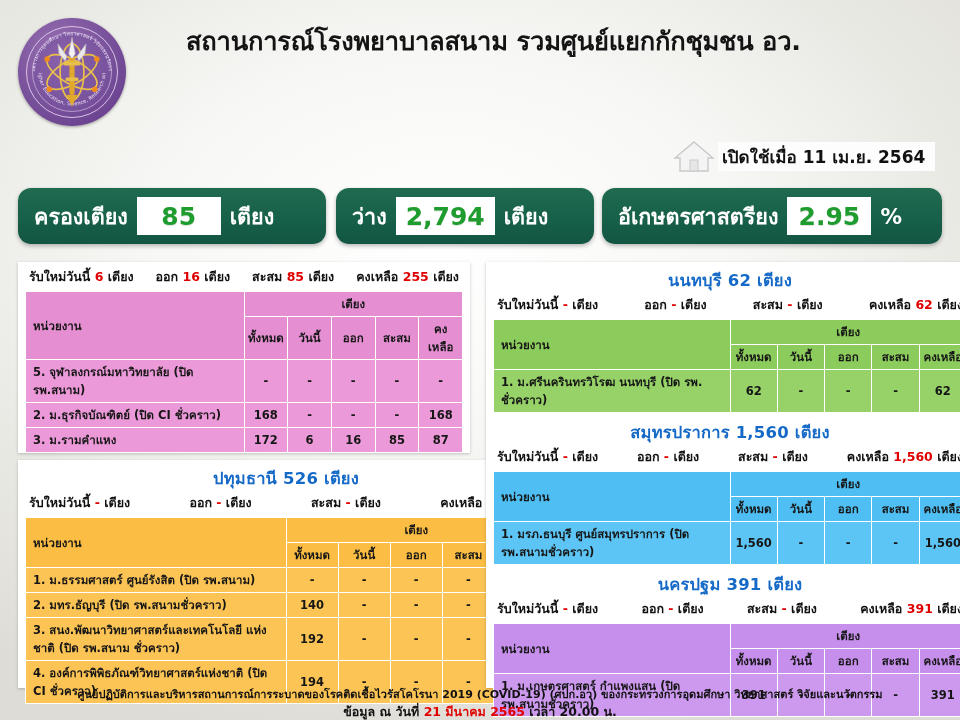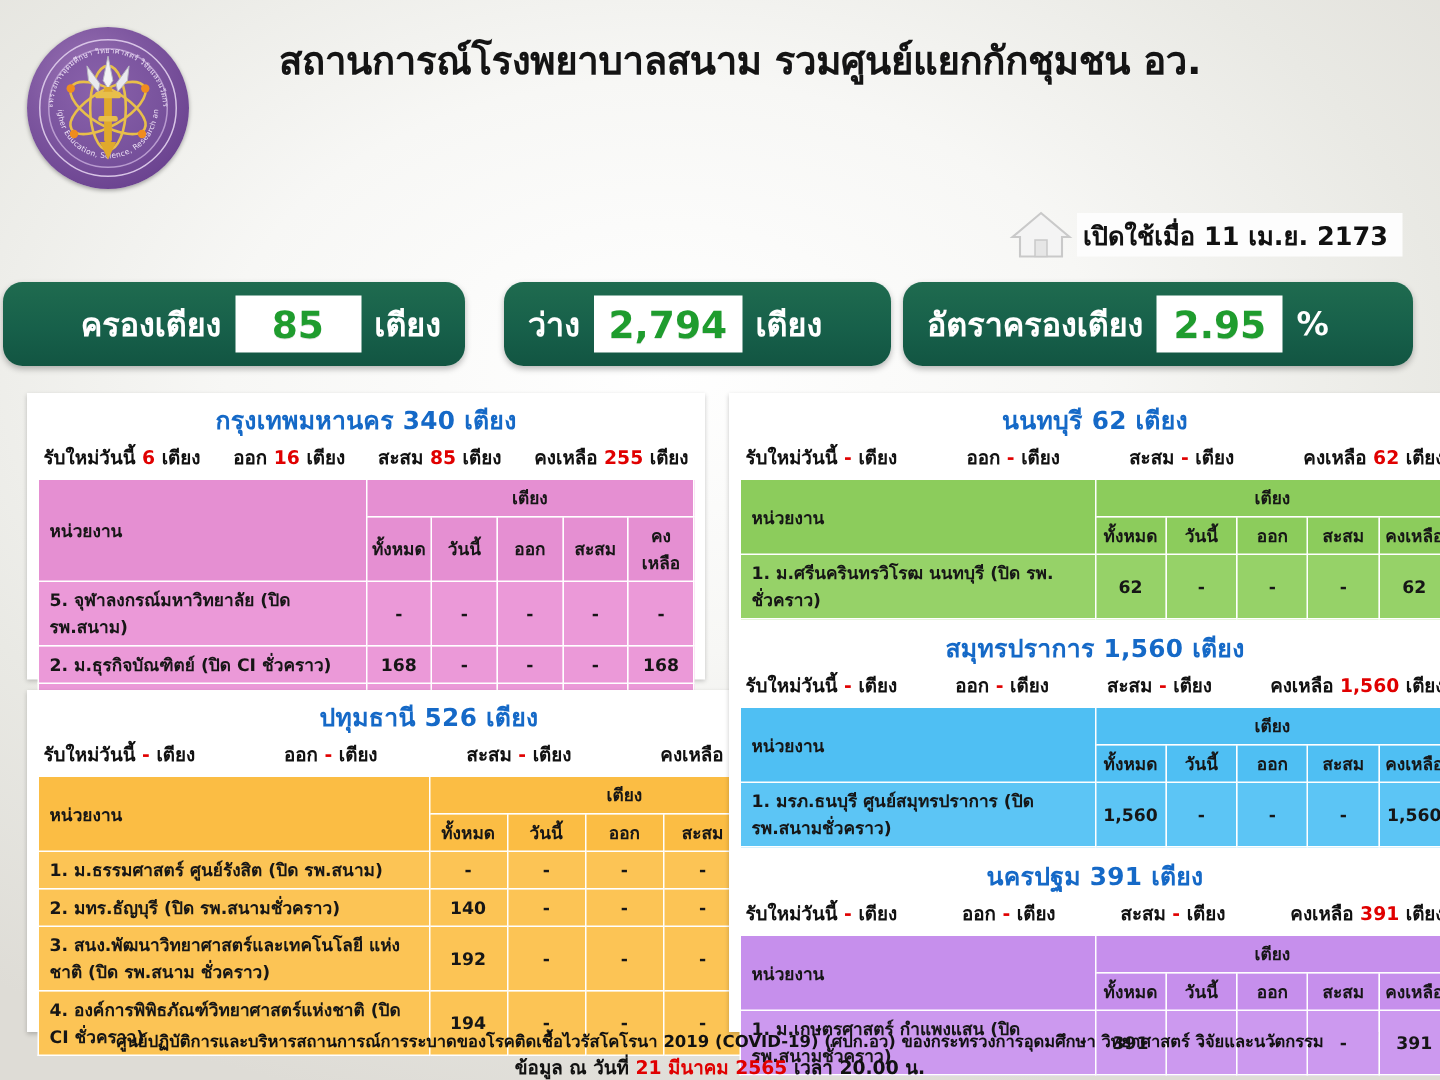--- a/index.html
+++ b/index.html
@@ -73,21 +73,21 @@
   .stat-pill .lbl { color: #ffffff; font-size: 21.5px; font-weight: bold; white-space: nowrap; }
   .stat-pill .val-box {
     background: #ffffff; min-width: 84px; height: 38px;
     display: flex; align-items: center; justify-content: center;
     padding: 0 10px;
   }
   .stat-pill .val {
     color: #1f9c2e; font-size: 25px; font-weight: bold;
     text-shadow: 0 1px 0 rgba(0,0,0,.12);
   }
-  #stat-occupied { left: 2px; width: 308px; justify-content: flex-end; }
+  #stat-occupied { left: 18px; width: 308px; }
   #stat-free     { left: 336px; width: 258px; }
   #stat-rate     { left: 602px; width: 340px; }
 
   
   .panel {
     position: absolute; background: #ffffff;
     box-shadow: 0 1px 3px rgba(0,0,0,.22);
     padding: 5px 7px 7px 7px;
   }
   #panel-bkk    { left: 18px;  top: 262px; width: 452px; height: 191px; }
@@ -184,21 +184,21 @@
   </div>
 
   <div id="title-main">สถานการณ์โรงพยาบาลสนาม รวมศูนย์แยกกักชุมชน อว.</div>
 
 
   <div id="opened-wrap">
     <svg id="house-icon" viewBox="0 0 44 34">
       <path d="M22 3 L41 19 L36 19 L36 32 L8 32 L8 19 L3 19 Z" fill="#f4f4f4" stroke="#c9c9c9" stroke-width="1.4"></path>
       <rect x="18" y="21" width="8" height="11" fill="#e6e6e6" stroke="#c9c9c9" stroke-width="1"></rect>
     </svg>
-    <div id="opened-chip">เปิดใช้เมื่อ 11 เม.ย. 2173</div>
+    <div id="opened-chip">เปิดใช้เมื่อ 11 เม.ย. 2564</div>
   </div>
 </div>
 
 <div id="stats">
 
   <div class="stat-pill" id="stat-occupied">
     <span class="lbl">ครองเตียง</span>
     <span class="val-box">
       <span class="val">85</span>
     </span>
@@ -207,31 +207,30 @@
 
   <div class="stat-pill" id="stat-free">
     <span class="lbl">ว่าง</span>
     <span class="val-box">
       <span class="val">2,794</span>
     </span>
     <span class="lbl">เตียง</span>
   </div>
 
   <div class="stat-pill" id="stat-rate">
-    <span class="lbl">อัตราครองเตียง</span>
+    <span class="lbl">อัเกษตรศาสตรียง</span>
     <span class="val-box">
       <span class="val">2.95</span>
     </span>
     <span class="lbl">%</span>
   </div>
 </div>
 
 <div class="panel" id="panel-bkk">
     <div class="sub-block">
-      <div class="prov-title">กรุงเทพมหานคร  <span class="count">340</span> เตียง</div>
       <div class="prov-stats">
         <span>รับใหม่วันนี้ <span class="red">6</span> เตียง</span>
         <span>ออก <span class="red">16</span> เตียง</span>
         <span>สะสม <span class="red">85</span> เตียง</span>
         <span>คงเหลือ <span class="red">255</span> เตียง</span>
       </div>
       <table class="beds t-pink">
         <thead>
           <tr>
             <th class="unit-col hdr-main" rowspan="2">หน่วยงาน</th>

